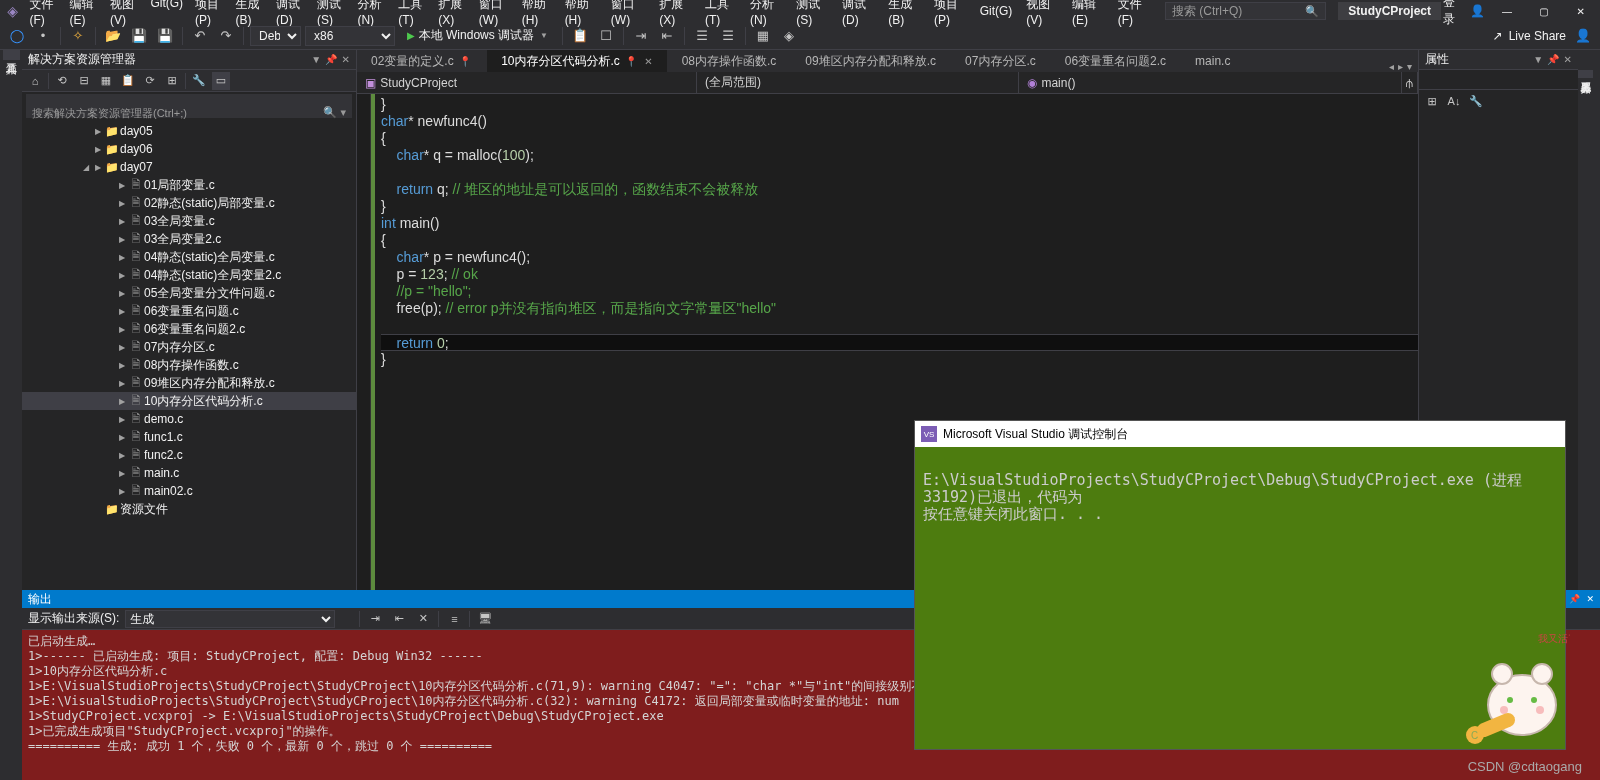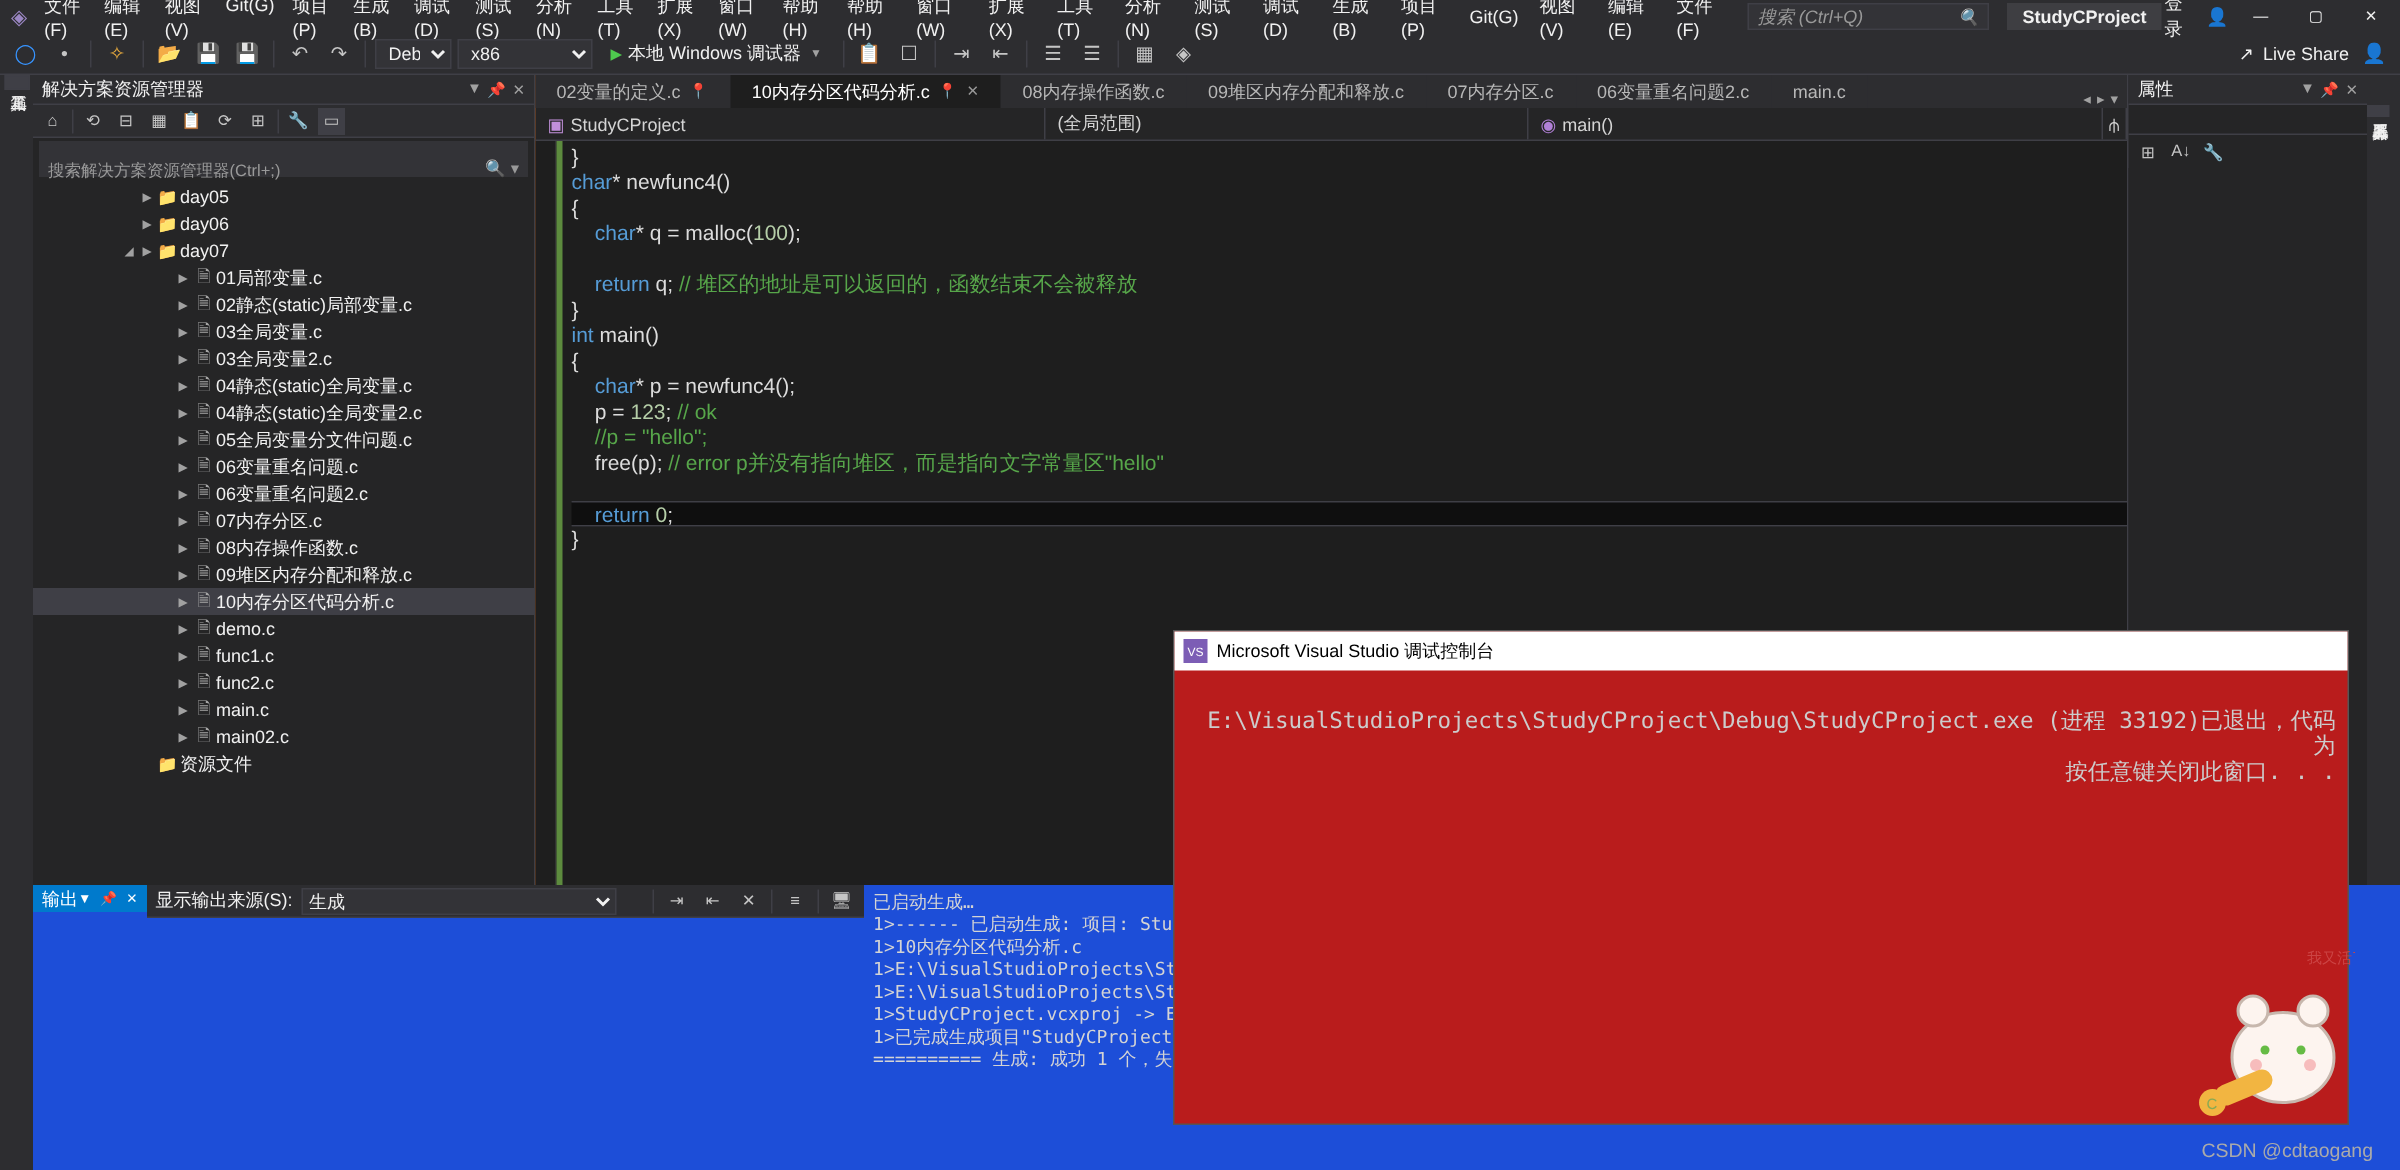--- a/index.html
+++ b/index.html
@@ -2,21 +2,21 @@
 <html><head>
 <meta charset="utf-8">
 <style>
 * { margin:0; padding:0; box-sizing:border-box; font-family:"Microsoft YaHei","Segoe UI",sans-serif; }
 body { background:#2d2d30; color:#f1f1f1; font-size:12px; width:1600px; height:780px; overflow:hidden; position:relative; }
 
 
 .menubar { height:22px; background:#2d2d30; display:flex; align-items:center; padding:0 4px; gap:2px; }
 .menubar .logo { width:22px; height:22px; display:flex; align-items:center; justify-content:center; color:#9b87c4; font-size:14px; }
 .menubar .menu-item { padding:2px 6px; color:#f1f1f1; font-size:12px; }
-.menubar .search { margin-left:8px; width:200px; height:18px; background:#333337; border:1px solid #3f3f46; padding:0 6px; color:#999; display:flex; align-items:center; justify-content:space-between;font-style:italic; }
+.menubar .search { margin-left:8px; width:200px; height:18px; background:#333337; border:1px solid #3f3f46; padding:0 6px; color:#999; display:flex; align-items:center; justify-content:space-between; }
 .menubar .search .mag { color:#a1a1a1; font-size:11px; }
 .menubar .proj-name { margin-left:10px; background:#3e3e42; padding:2px 10px; font-weight:bold; }
 .menubar .right { margin-left:auto; display:flex; align-items:center; gap:6px; color:#f1f1f1; }
 .winbtn { width:34px; height:22px; display:flex; align-items:center; justify-content:center; color:#f1f1f1; font-size:10px; }
 
 
 .toolbar { height:28px; background:#2d2d30; border-bottom:1px solid #3f3f46; display:flex; align-items:center; padding:0 6px; gap:4px; }
 .toolbar .sep { width:1px; height:18px; background:#3f3f46; margin:0 2px; }
 .toolbar .btn { width:22px; height:22px; display:flex; align-items:center; justify-content:center; color:#c5c5c5; font-size:13px; }
 .toolbar select { background:#333337; color:#f1f1f1; border:1px solid #3f3f46; height:20px; font-size:12px; padding:0 4px; }
@@ -79,36 +79,36 @@
 .codetext .cmt { color:#57a64a; }
 .codetext .num { color:#b5cea8; }
 .code .current-line { background:#0f0f0f; border-top:1px solid #3f3f46; border-bottom:1px solid #3f3f46;}
 
 .editor-status { height:22px; background:#2d2d30; border-top:1px solid #3f3f46; display:flex; align-items:center; padding:0 6px; gap:10px; font-size:12px; color:#d4d4d4; }
 .editor-status .zoom { display:flex; align-items:center; gap:2px; }
 .editor-status .issues { display:flex; align-items:center; gap:4px; }
 .editor-status .check { color:#4ec94e; }
 
 
-.output-panel { position:absolute; left:22px; right:0; bottom:0; height:190px; background:#1d4ed8; display:flex; }
+.output-panel { position:absolute; left:22px; right:0; bottom:0; height:190px; background:#7f1d1d; display:flex; flex-direction:column; }
 .output-title { height:18px; background:#007acc; color:#fff; padding:0 6px; display:flex; align-items:center; font-size:12px; justify-content:space-between;}
 .output-title .icons { display:flex; gap:6px; font-size:9px;}
 .output-tool { height:22px; background:#2d2d30; display:flex; align-items:center; padding:0 6px; gap:6px; border-bottom:1px solid #3f3f46; font-size:12px;}
 .output-tool select { background:#333337; color:#f1f1f1; border:1px solid #3f3f46; height:18px; font-size:12px; width:210px;}
 .output-tool .obtn { width:18px; height:18px; display:flex; align-items:center; justify-content:center; color:#c5c5c5; font-size:11px;}
 .output-body { flex:1; padding:4px 6px; font-family:Consolas,"SimSun",monospace; font-size:12px; color:#d4d4d4; white-space:pre; overflow:hidden; line-height:15px;}
 
 
 .props { width:160px; background:#252526; display:flex; flex-direction:column; border-left:1px solid #3f3f46; margin-right:22px;}
 .props .body { flex:1; background:#252526; }
 .props .ptool { height:22px; display:flex; gap:4px; padding:2px 4px; }
 .props .ptool .pb { width:18px; height:18px; display:flex; align-items:center; justify-content:center; color:#c5c5c5; font-size:11px;}
 
 
-.debug-console { position:absolute; right:34px; top:420px; width:784px; height:330px; background:#b91c1c; border:1px solid #555; z-index:50;text-align:right;}
+.debug-console { position:absolute; right:34px; top:420px; width:652px; height:330px; background:#4d7c0f; border:1px solid #555; z-index:50;}
 .debug-console .titlebar { height:26px; background:#fff; color:#000; display:flex; align-items:center; padding:0 6px; font-size:12px; gap:6px;}
 .debug-console .titlebar .ic { width:16px; height:16px; background:#7c5db5; color:#fff; font-size:8px; display:flex; align-items:center; justify-content:center;}
 .debug-console .termbody { padding:8px; font-family:Consolas,"SimSun",monospace; font-size:15px; color:#ccc; white-space:pre-wrap; line-height:17px;}
 
 
 .watermark { position:absolute; right:18px; bottom:6px; color:#aaa; font-size:13px; z-index:60;}
 .mascot { position:absolute; right:30px; bottom:30px; width:110px; height:120px; z-index:55;}
 </style>
 </head>
 <body>

